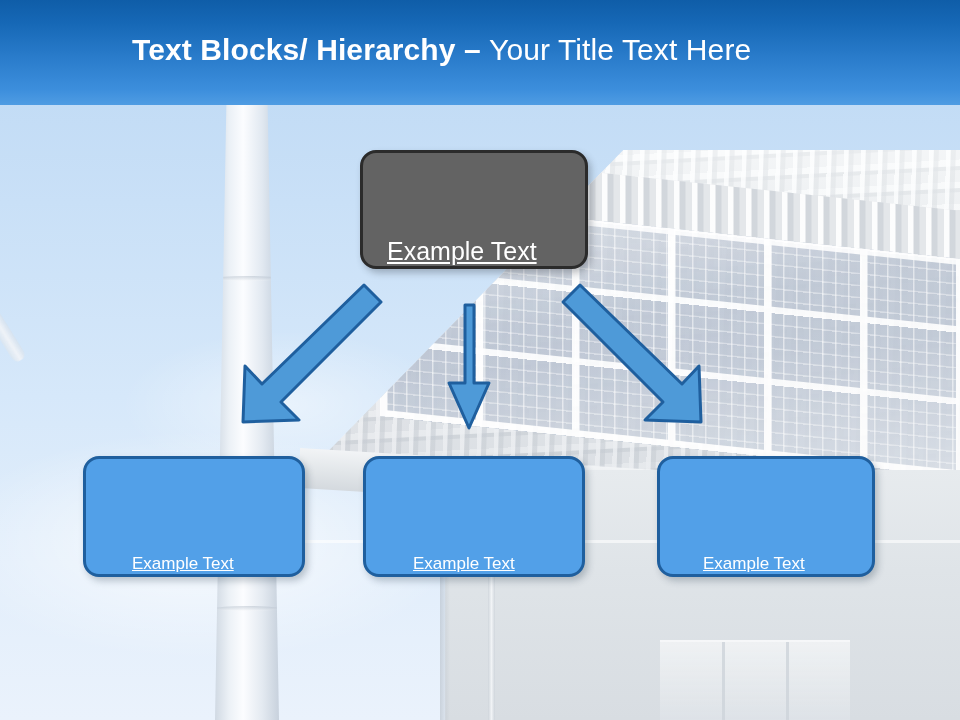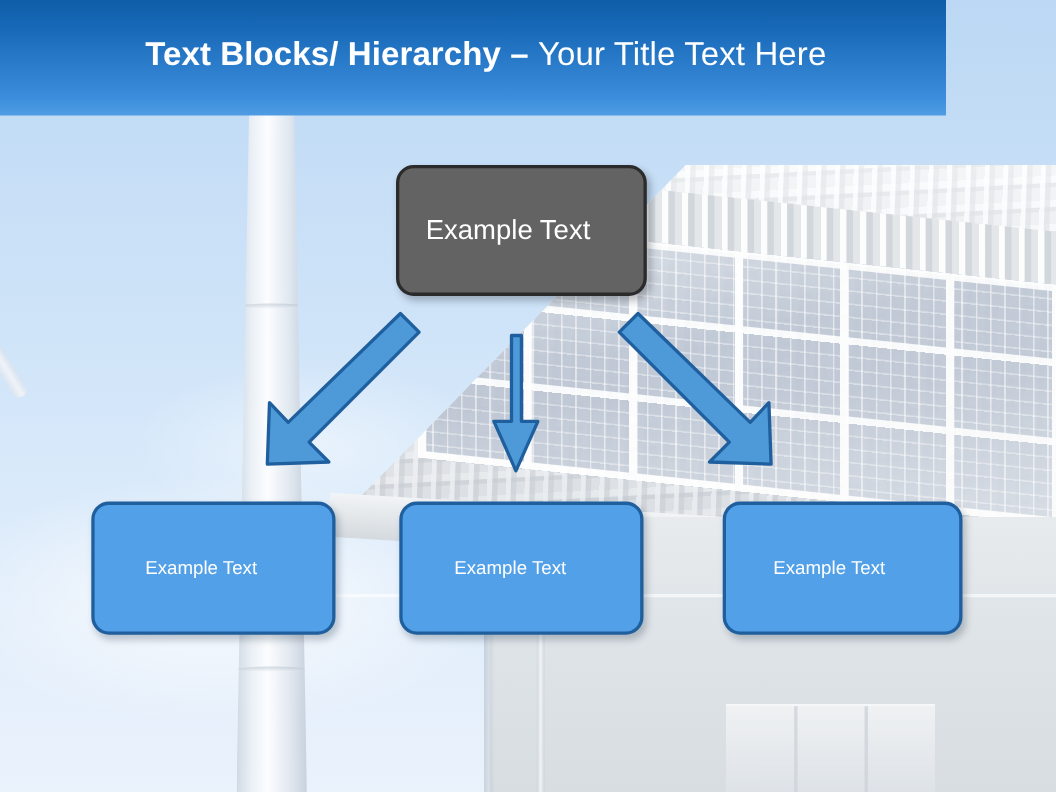--- a/index.html
+++ b/index.html
@@ -211,21 +211,21 @@
     position: absolute;
     left: 488px; top: 470px;
     width: 7px; height: 250px;
     background: linear-gradient(90deg, rgba(200,207,214,.6), rgba(246,248,250,.8), rgba(198,205,213,.55));
   }
 
   
   .title-bar {
     position: absolute;
     left: 0; top: 0;
-    width: 860px; height: 105px;
+    width: 960px; height: 105px;
     background: linear-gradient(180deg, #0f5da8 0%, #1668b6 22%, #2a7ccb 55%, #3c8edc 85%, #4f9ce3 100%);
     display: flex;
     align-items: center;
   }
   .title-text {
     margin-left: 132px;
     color: #ffffff;
     font-size: 30px;
     letter-spacing: .1px;
     white-space: nowrap;
@@ -233,23 +233,24 @@
     padding-bottom: 6px;
   }
   .title-strong { font-weight: bold; }
   .title-rest   { font-weight: normal; }
 
   
   .node {
     position: absolute;
     box-sizing: border-box;
     display: flex;
-    align-items: center;
+    align-items: flex-end;
     color: #ffffff;
     line-height: 1.15;
+    text-decoration: underline;
   }
   .node-top {
     left: 360px; top: 150px;
     width: 228px; height: 119px;
     background: #636363;
     border: 3px solid #2b2b2b;
     border-radius: 16px;
     box-shadow: 3px 4px 7px rgba(40,48,56,.30);
     font-size: 25px;
     padding-left: 24px;

